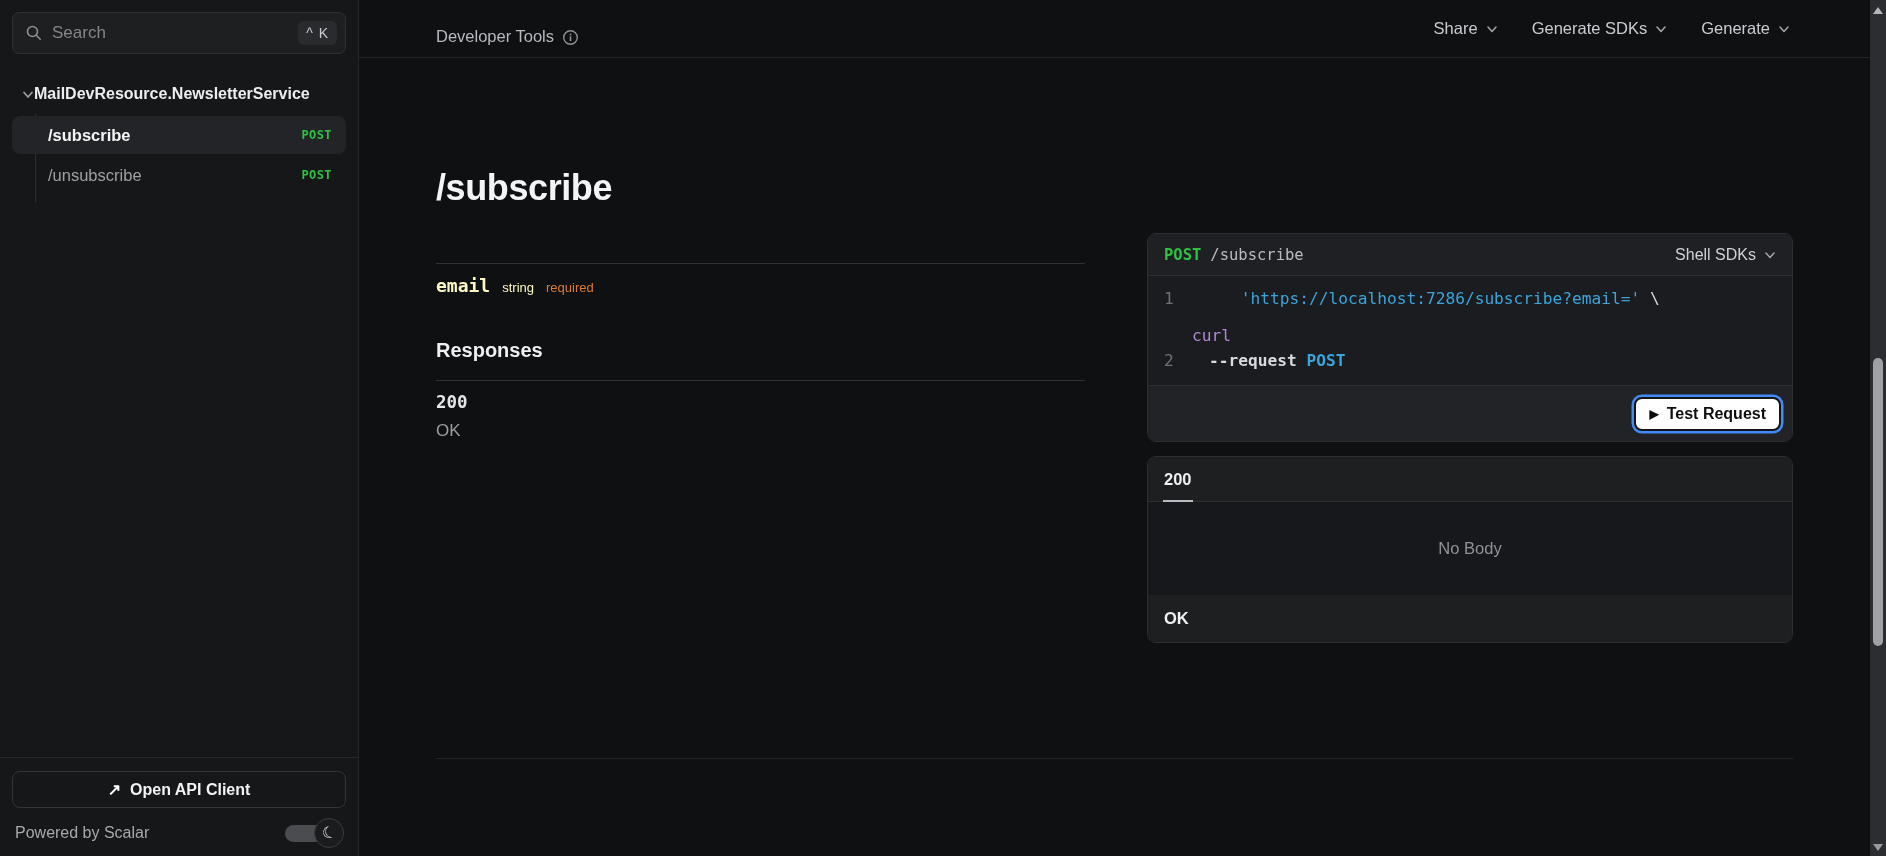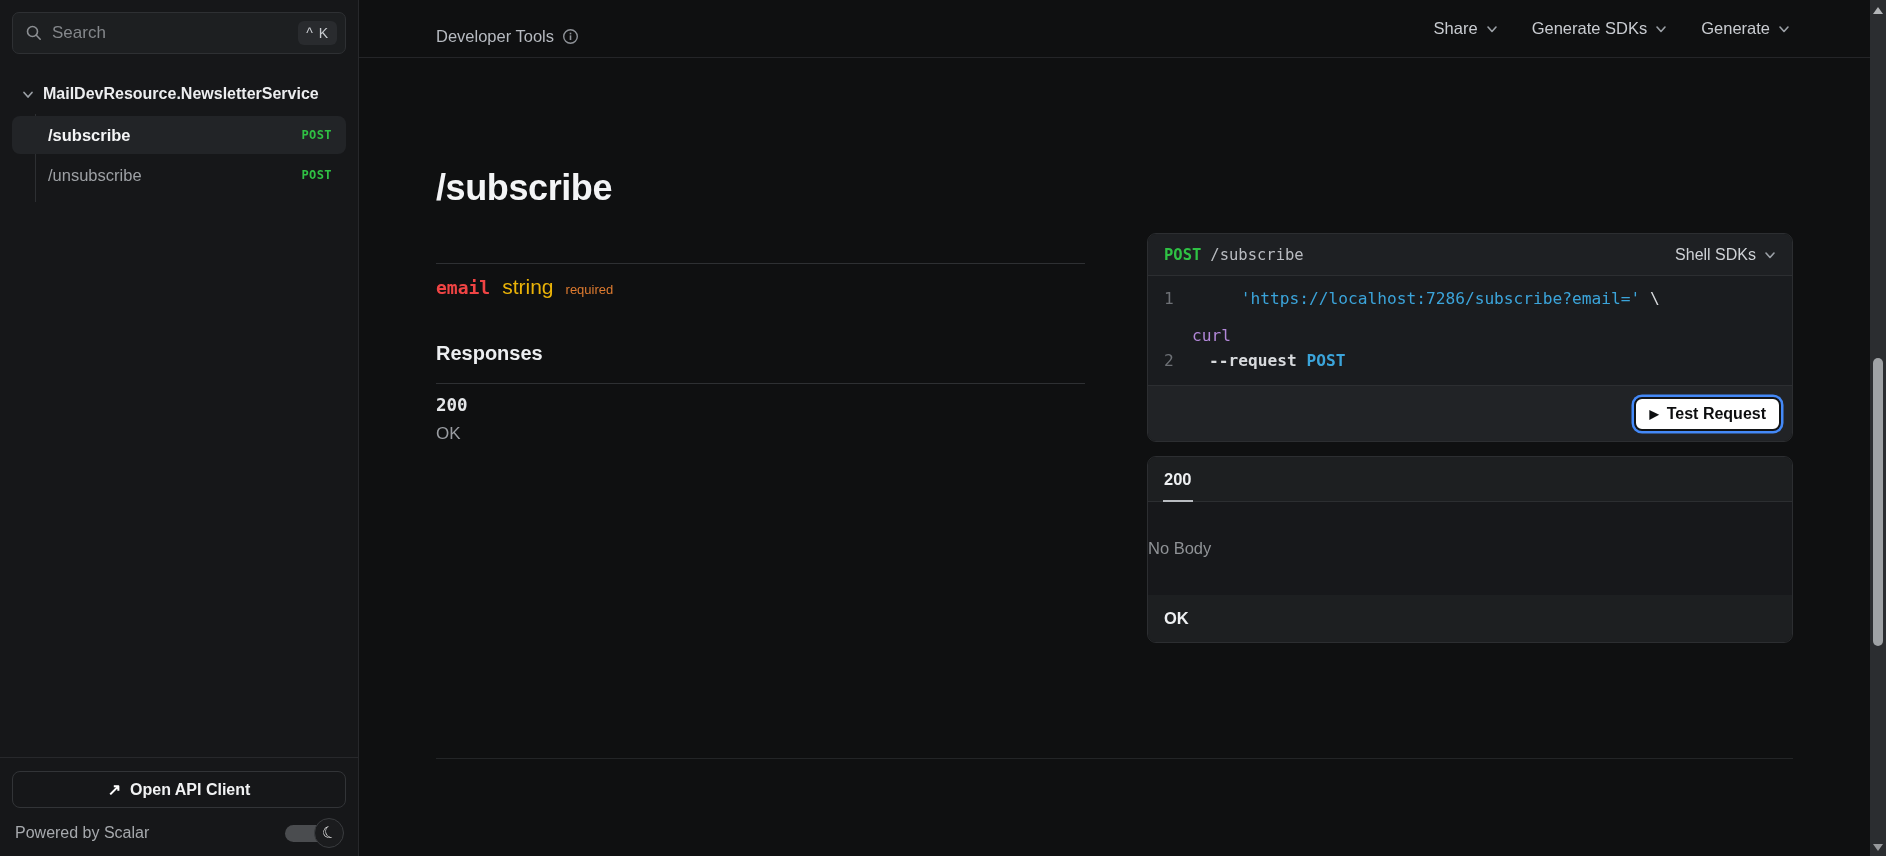--- a/index.html
+++ b/index.html
@@ -30,21 +30,21 @@
     flex: 1; min-width: 0; background: transparent; border: 0; outline: none;
     color: #d6d8da; font-size: 17px; font-family: "Liberation Sans", sans-serif;
   }
   .search-input::placeholder { color: #84878b; }
   .kbd {
     flex: none; background: #292b2e; border-radius: 6px;
     color: #c9ccd0; font-size: 14px; padding: 4px 8px; letter-spacing: 1px;
   }
   .tree { flex: 1; overflow: hidden; padding-top: 8px; }
   .group-row {
-    display: flex; gap: 9px; padding: 10px 14px 8px 22px; cursor: pointer;
+    display: flex; padding: 10px 14px 8px 22px; cursor: pointer;
   }
   .group-row .chev { margin-top: 5px; flex: none; }
   .group-label {
     font-size: 16px; font-weight: 700; color: #ecedef; line-height: 1.25;
     word-break: break-all; width: 296px;
   }
   .tree-items { position: relative; padding: 4px 12px 0; }
   .indent-guide {
     position: absolute; left: 35px; top: 2px; bottom: -8px; width: 1px;
     background: #2d2f32;
@@ -86,42 +86,42 @@
     display: flex; align-items: center; justify-content: center;
   }
   .moon { color: #f4f4f4; font-size: 16px; line-height: 1; transform: rotate(-18deg); }
 
   
   .main { flex: 1; min-width: 0; display: flex; flex-direction: column; background: #0f1011; }
   .topbar {
     height: 58px; flex: none; border-bottom: 1px solid #242528;
     display: flex; align-items: center; padding: 0 80px 0 77px;
   }
-  .topbar-title { display: flex; align-items: center; gap: 8px; color: #b6bac0; font-size: 16.5px; margin-top: 16px; }
+  .topbar-title { display: flex; align-items: flex-end; gap: 8px; color: #b6bac0; font-size: 16.5px; margin-top: 16px; }
   .topbar-actions { margin-left: auto; display: flex; align-items: center; gap: 34px; }
   .topbar-btn {
     display: flex; align-items: center; gap: 8px; background: transparent; border: 0;
     color: #c9ccd1; font-size: 16.5px; cursor: pointer;
     font-family: "Liberation Sans", sans-serif;
   }
   .content { flex: 1; overflow: hidden; padding: 0 77px; }
   .endpoint-title {
     margin-top: 109px; font-size: 36px; font-weight: 700; color: #f3f4f6;
     letter-spacing: -0.4px; line-height: 42px;
   }
   .columns { display: grid; grid-template-columns: 1fr 646px; gap: 62px; margin-top: 24px; }
 
   
   .section-h { font-size: 20px; font-weight: 700; color: #edeff1; line-height: 24px; }
   .qp-h { margin-top: 18px; }
   .rule { border: 0; border-top: 1px solid #2e3033; margin-top: 30px; }
   .rule2 { border: 0; border-top: 1px solid #2e3033; margin-top: 18px; }
   .param-row { margin-top: 11px; display: flex; align-items: baseline; gap: 12px; }
-  .param-name { font-family: "DejaVu Sans Mono", monospace; font-size: 18px; font-weight: 700; color: #ef4444; }
-  .param-type { font-size: 21px; color: #eab308; }
+  .param-name { font-family: "DejaVu Sans Mono", monospace; font-size: 18px; font-weight: 700; color: #fef9c3; }
+  .param-type { font-size: 13px; color: #fef9c3; }
   .param-flag { font-size: 13px; color: var(--orange, #de7b30); }
   .responses-h { margin-top: 42px; }
   .resp-code-row { margin-top: 11px; font-family: "DejaVu Sans Mono", monospace;
     font-size: 17.5px; font-weight: 600; color: #e4e6e9; }
   .resp-desc-row { margin-top: 9px; font-size: 17px; color: #9a9da2; }
 
   
   .code-card, .resp-card { border: 1px solid #2c2e31; border-radius: 9px; overflow: hidden; }
   .code-card-hdr {
     height: 42px; background: #1e2023; border-bottom: 1px solid #2c2e31;
@@ -172,21 +172,21 @@
   .resp-tab {
     position: relative; height: 100%; display: flex; align-items: center;
     font-size: 16.5px; font-weight: 700; color: #eef0f2; cursor: pointer;
   }
   .resp-tab::after {
     content: ""; position: absolute; left: -1px; right: -1px; bottom: -1px; height: 2px;
     background: #b9bcc1;
   }
   .resp-body {
     height: 93px; background: #17181b;
-    display: flex; align-items: center; justify-content: flex-start;
+    display: flex; align-items: center; justify-content: center;
     color: #8f9296; font-size: 16.5px;
   }
   .resp-ftr {
     height: 47px; background: #1d1f21; display: flex; align-items: center;
     padding: 0 16px; font-size: 16.5px; font-weight: 700; color: #eef0f2;
   }
 
   .section-divider { border: 0; border-top: 1px solid #232527; margin-top: 115px; }
   .next-title {
     margin-top: 116px; font-size: 36px; font-weight: 700; color: #f3f4f6;

